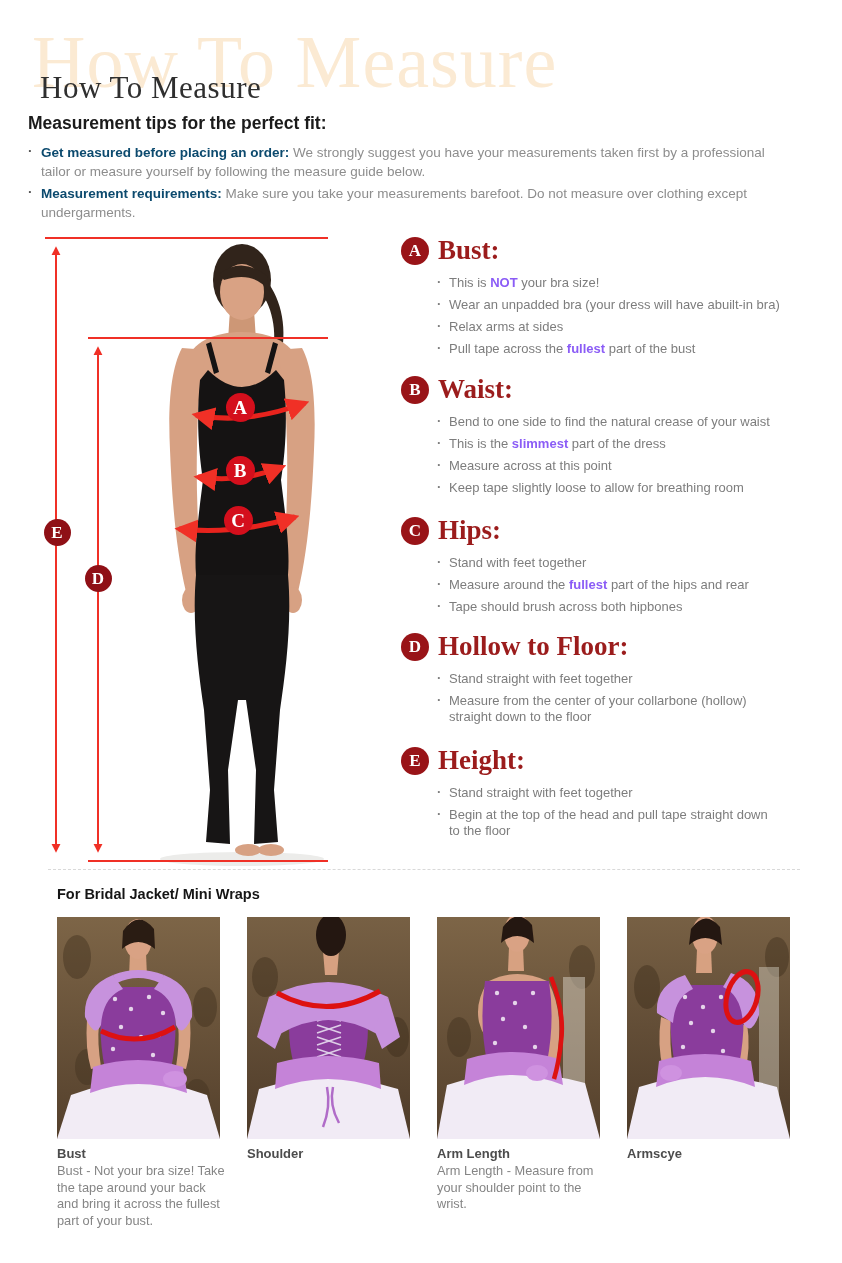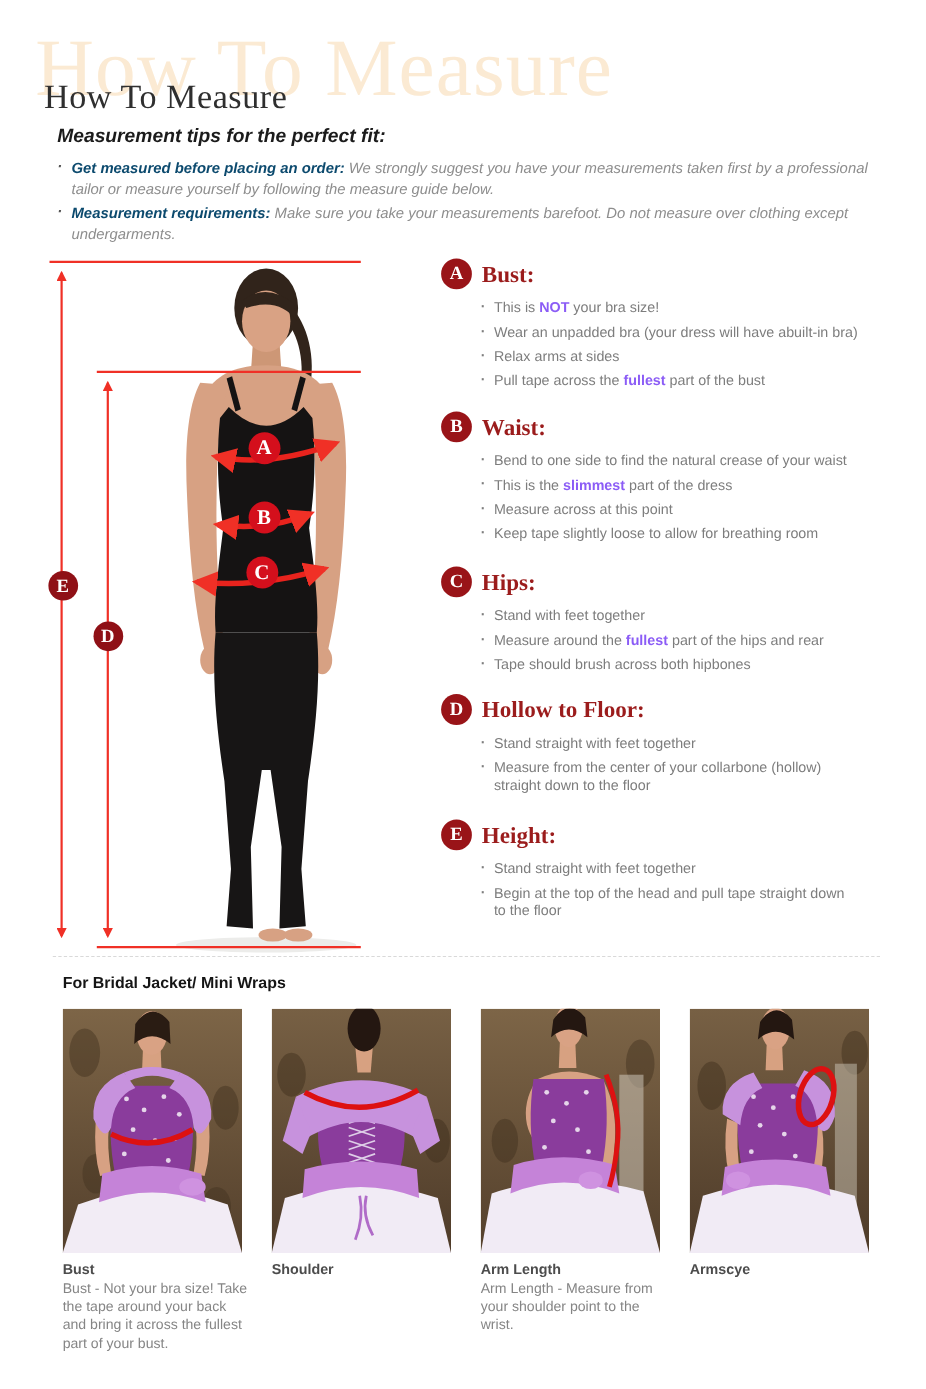--- a/index.html
+++ b/index.html
@@ -12,21 +12,21 @@
     position:absolute;left:32px;top:20px;white-space:nowrap;
     font-family:"Liberation Serif",serif;font-size:74px;letter-spacing:1px;
     color:#fbead3;z-index:0;
   }
   .page-title{
     position:absolute;left:40px;top:70px;z-index:1;
     font-family:"Liberation Serif",serif;font-size:31px;color:#2f2f2f;
     letter-spacing:.5px;
   }
   
-  .tips{position:absolute;left:52px;top:113px;width:755px;z-index:1;font-style:italic;}
+  .tips{position:absolute;left:28px;top:113px;width:755px;z-index:1;}
   .tips-heading{font-size:17.5px;font-weight:bold;color:#1b1b1b;margin:0 0 10px 0;}
   .tips-list{list-style:none;margin:0;padding:0;}
   .tips-list li{
     position:relative;padding-left:13px;margin-bottom:4px;
     font-size:13.5px;line-height:18.5px;color:#8d8d8d;
   }
   .tips-list li .tick{position:absolute;left:0;top:-2px;color:#555;font-weight:bold;}
   .tips-list li .lead{font-weight:bold;color:#0c4a6e;}
   
   .diagram{position:absolute;left:30px;top:230px;width:360px;height:650px;z-index:1;}
@@ -40,21 +40,21 @@
   
   .sec{position:absolute;left:401px;width:430px;z-index:1;}
   .sec-head{display:flex;align-items:center;}
   .sec-badge{
     width:28px;height:28px;border-radius:50%;background:#991418;color:#fff;
     font-family:"Liberation Serif",serif;font-weight:bold;font-size:17px;
     line-height:28px;text-align:center;flex:0 0 28px;
   }
   .sec-title{
     margin-left:9px;font-family:"Liberation Serif",serif;font-weight:bold;
-    font-size:21px;color:#9b1c1c;
+    font-size:27px;color:#9b1c1c;
   }
   .sec-bullets{margin-top:9px;margin-left:36px;}
   .bullet{
     position:relative;padding-left:12px;margin-bottom:6px;
     font-size:13px;line-height:16px;color:#7d7d7d;white-space:pre-line;
   }
   .bullet .dot{position:absolute;left:0;top:-1px;color:#7d7d7d;font-weight:bold;}
   .bullet .hl{color:#8b5cf6;font-weight:bold;}
   
   .divider{position:absolute;left:48px;top:869px;width:752px;border-top:1px dashed #d9d9d9;z-index:1;}

